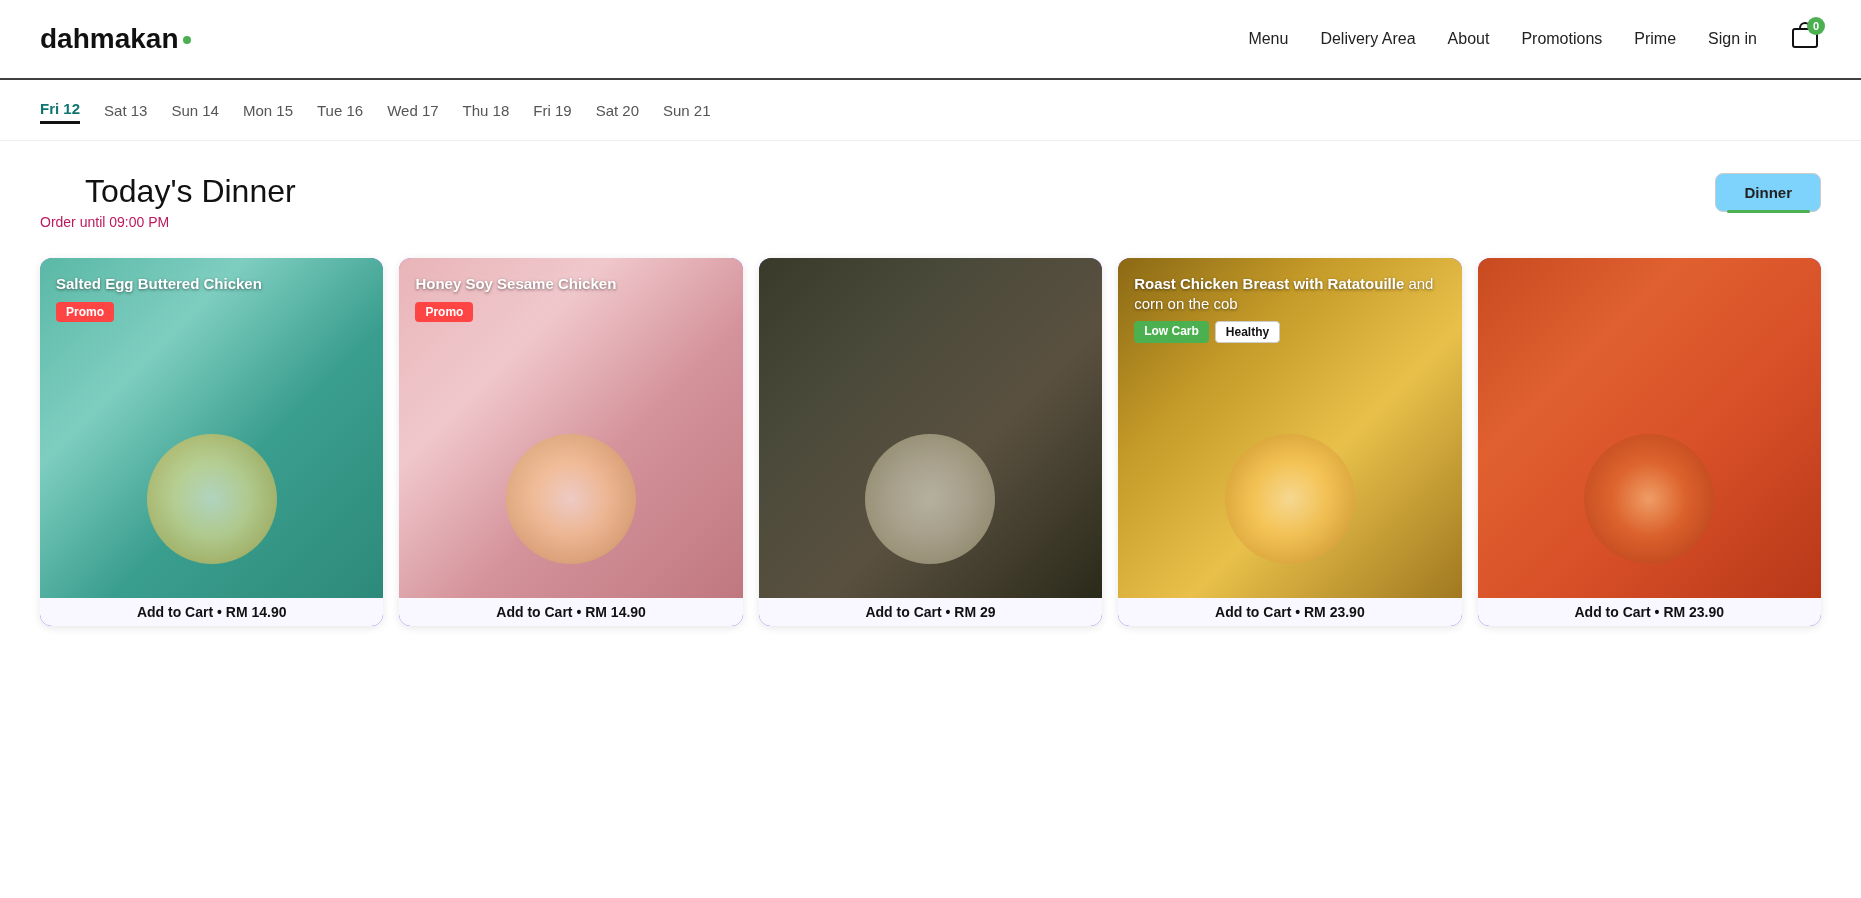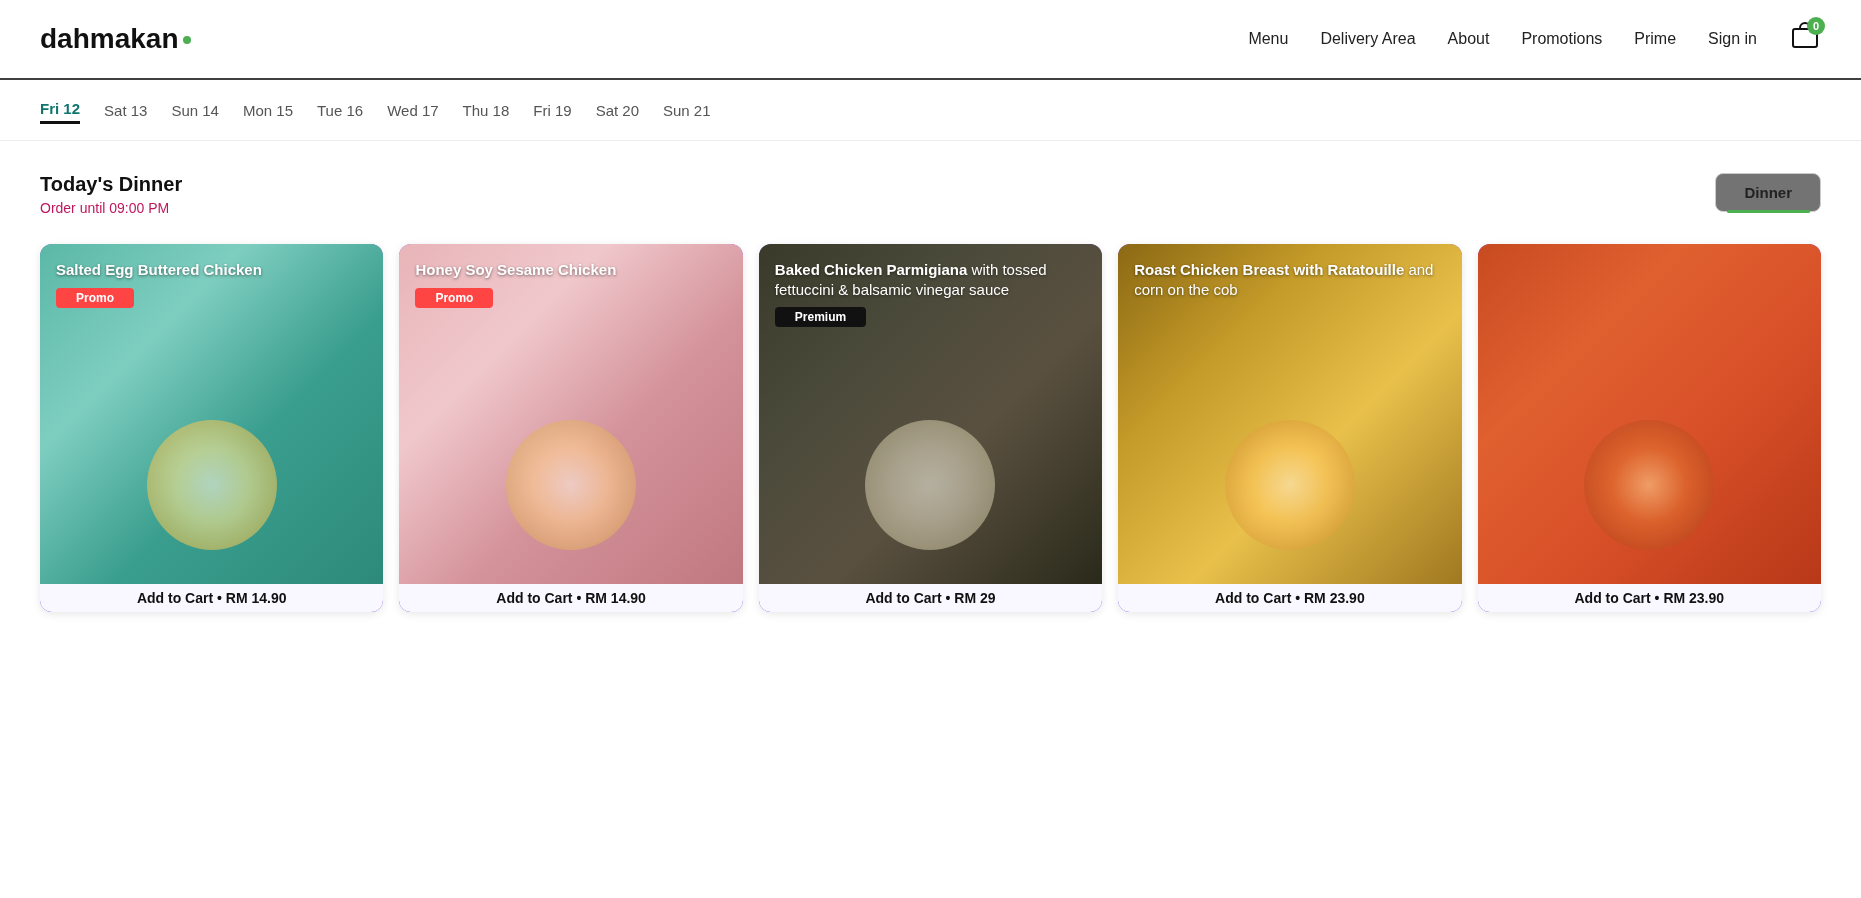--- a/index.html
+++ b/index.html
@@ -93,36 +93,37 @@
 
     
     .section-header {
       display: flex;
       align-items: flex-start;
       justify-content: space-between;
       margin-bottom: 28px;
     }
     .section-title-block {}
     .section-title {
-      font-size: 20px;
-      font-weight: 700;
+      font-size: 32px;
+      font-weight: 400;
       color: #111;
       margin-bottom: 4px;
+      margin-left: 45px;
     }
     .section-subtitle {
       font-size: 14px;
       color: #be185d;
     }
     .tab-btn {
       border: 1.5px solid #ccc;
       border-radius: 8px;
       padding: 10px 28px;
       font-size: 15px;
       font-weight: 600;
-      background: #737373;
+      background: #7dd3fc;
       cursor: pointer;
       position: relative;
       color: #222;
     }
     .tab-btn::after {
       content: '';
       position: absolute;
       bottom: -2px;
       left: 10%;
       width: 80%;
@@ -202,21 +203,21 @@
 
     .badge-row {
       display: flex;
       flex-wrap: wrap;
       gap: 6px;
       margin-top: 6px;
     }
 
     .badge {
       display: inline-block;
-      padding: 3px 20px;
+      padding: 3px 10px;
       border-radius: 4px;
       font-size: 12px;
       font-weight: 600;
     }
     .badge-promo {
       background: #ff4444;
       color: #fff;
     }
     .badge-premium {
       background: #111;
@@ -348,36 +349,34 @@
             </div>
       </div>
     </div>
     <button class="card-add-btn">Add to Cart • RM 14.90</button>
   </div>
       <div class="card">
     <div class="card-image-container">
       <div class="card-img-placeholder card-bg-3">
         <div class="food-deco food-deco-3"></div>
       </div>
-      <div class="card-overlay">
-        <p class="card-title"><strong>Baked Chicken Parmigiana</strong><span> with tossed fettuccini &amp; balsamic vinegar sauce</span></p>
-        <div class="badge-row">
-              <span class="badge badge-premium">Premium</span>
-            </div>
-      </div>
     </div>
     <button class="card-add-btn">Add to Cart • RM 29</button>
   </div>
       <div class="card">
     <div class="card-image-container">
       <div class="card-img-placeholder card-bg-4">
         <div class="food-deco food-deco-4"></div>
       </div>
       <div class="card-overlay">
         <p class="card-title"><strong>Roast Chicken Breast with Ratatouille</strong><span> and corn on the cob</span></p>
+        <div class="badge-row">
+              <span class="badge badge-lowcarb">Low Carb</span>
+              <span class="badge badge-healthy">Healthy</span>
+            </div>
       </div>
     </div>
     <button class="card-add-btn">Add to Cart • RM 23.90</button>
   </div>
       <div class="card">
     <div class="card-image-container">
       <div class="card-img-placeholder card-bg-5">
         <div class="food-deco food-deco-5"></div>
       </div>
     </div>

